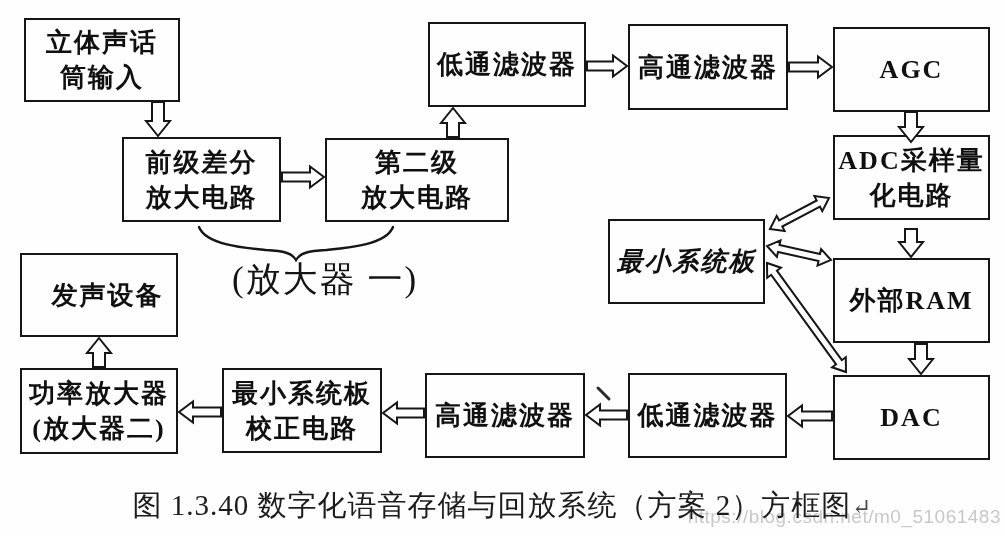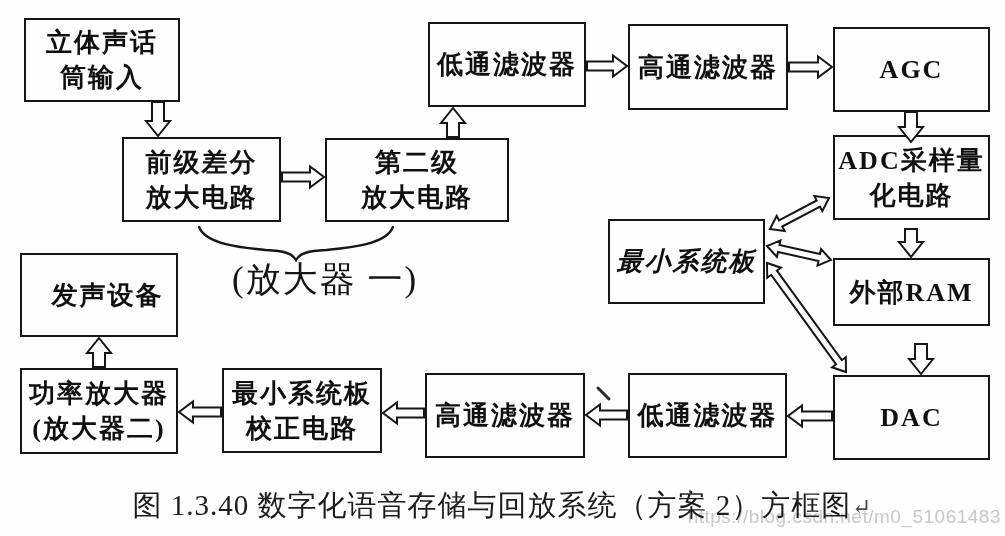--- a/index.html
+++ b/index.html
@@ -126,21 +126,21 @@
       <div class="block" style="left: 833px; top: 27px; width: 157px; height: 85px;">
         <span>AGC</span>
       </div>
       <div class="block" style="left: 833px; top: 135px; width: 157px; height: 85px;">
         <span>ADC采样量</span>
         <span>化电路</span>
       </div>
       <div class="block" style="left: 608px; top: 219px; width: 157px; height: 85px; font-style: italic;">
         <span>最小系统板</span>
       </div>
-      <div class="block" style="left: 833px; top: 258px; width: 157px; height: 68px;">
+      <div class="block" style="left: 833px; top: 258px; width: 157px; height: 85px;">
         <span>外部RAM</span>
       </div>
       <div class="block" style="left: 833px; top: 375px; width: 157px; height: 85px;">
         <span>DAC</span>
       </div>
       <div class="block" style="left: 628px; top: 373px; width: 159px; height: 85px;">
         <span>低通滤波器</span>
       </div>
       <div class="block" style="left: 425px; top: 373px; width: 160px; height: 85px;">
         <span>高通滤波器</span>

